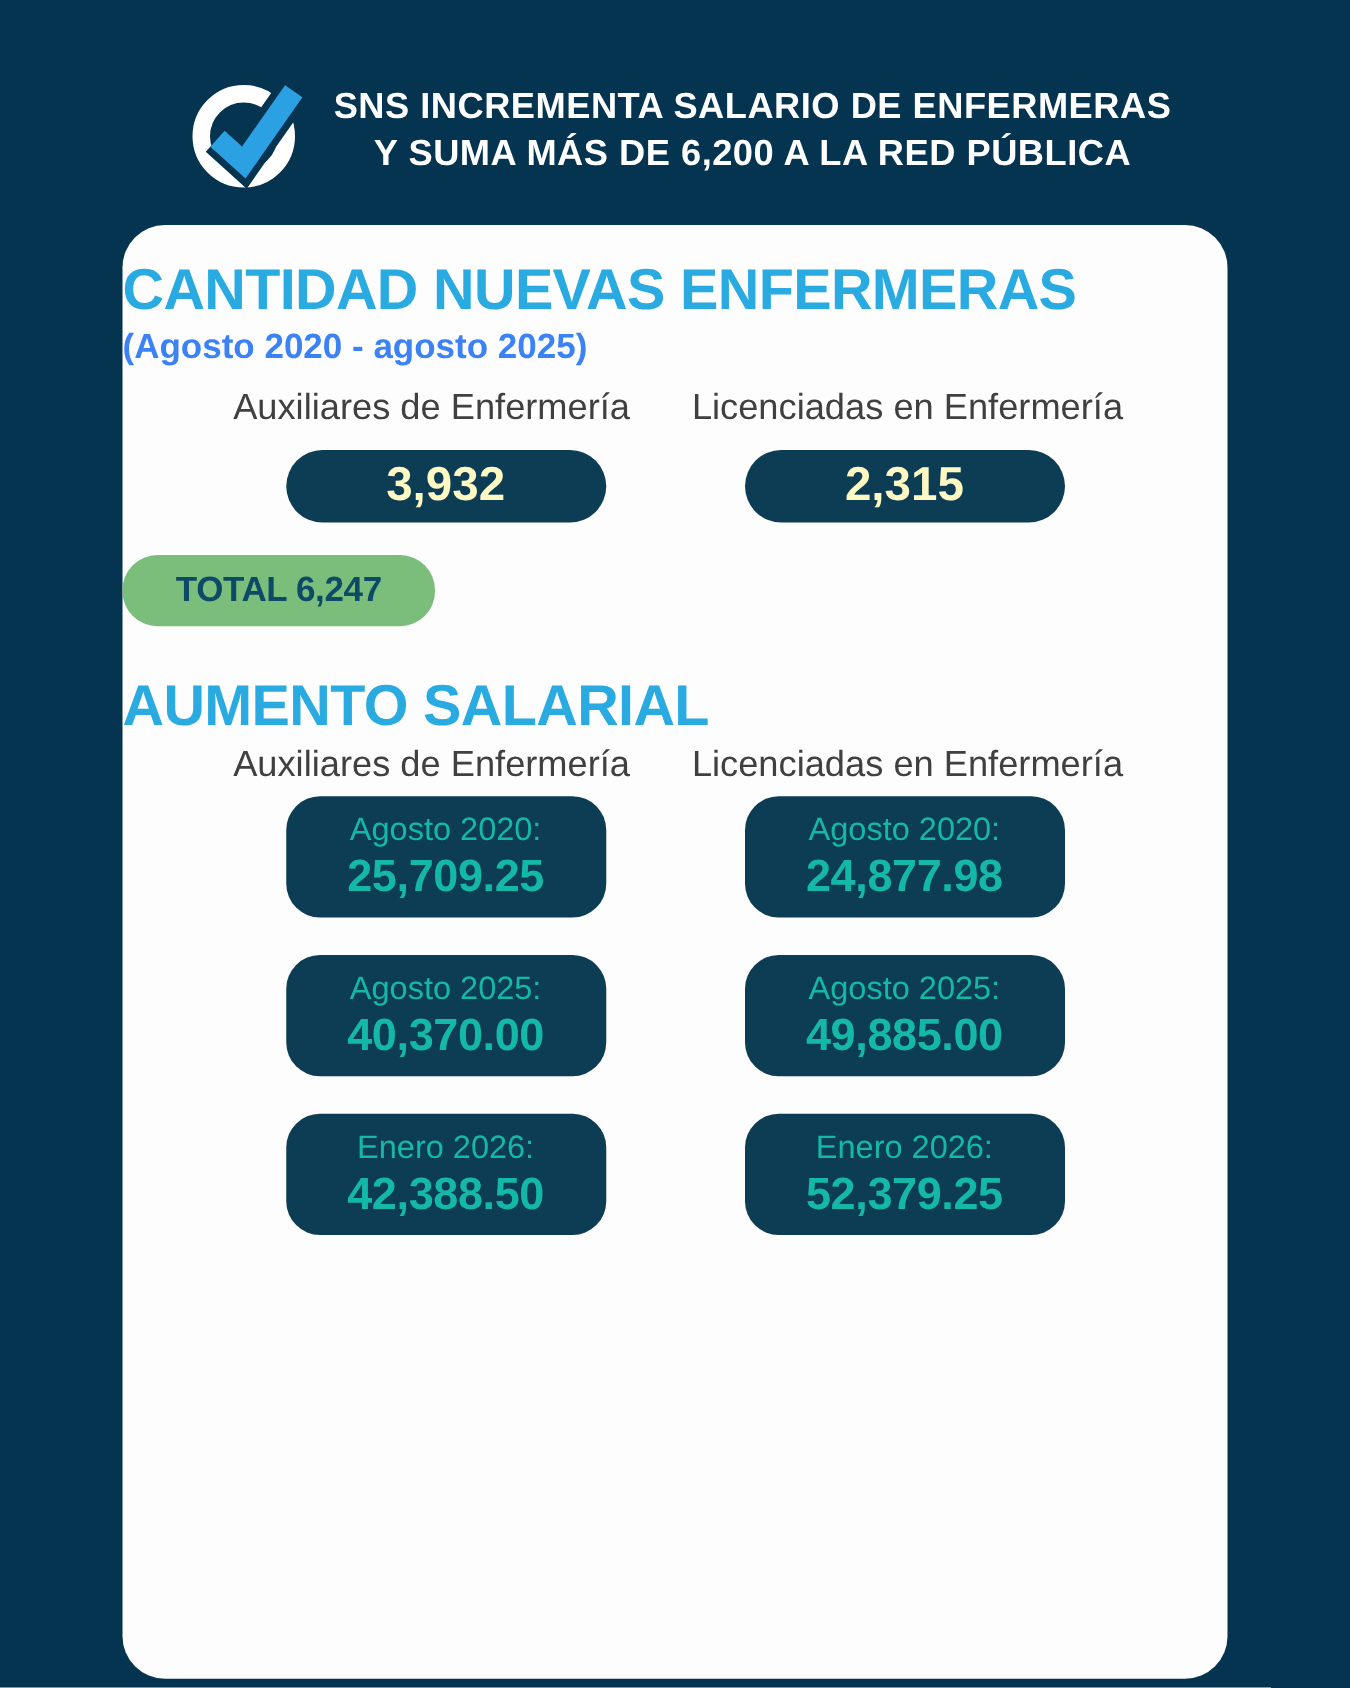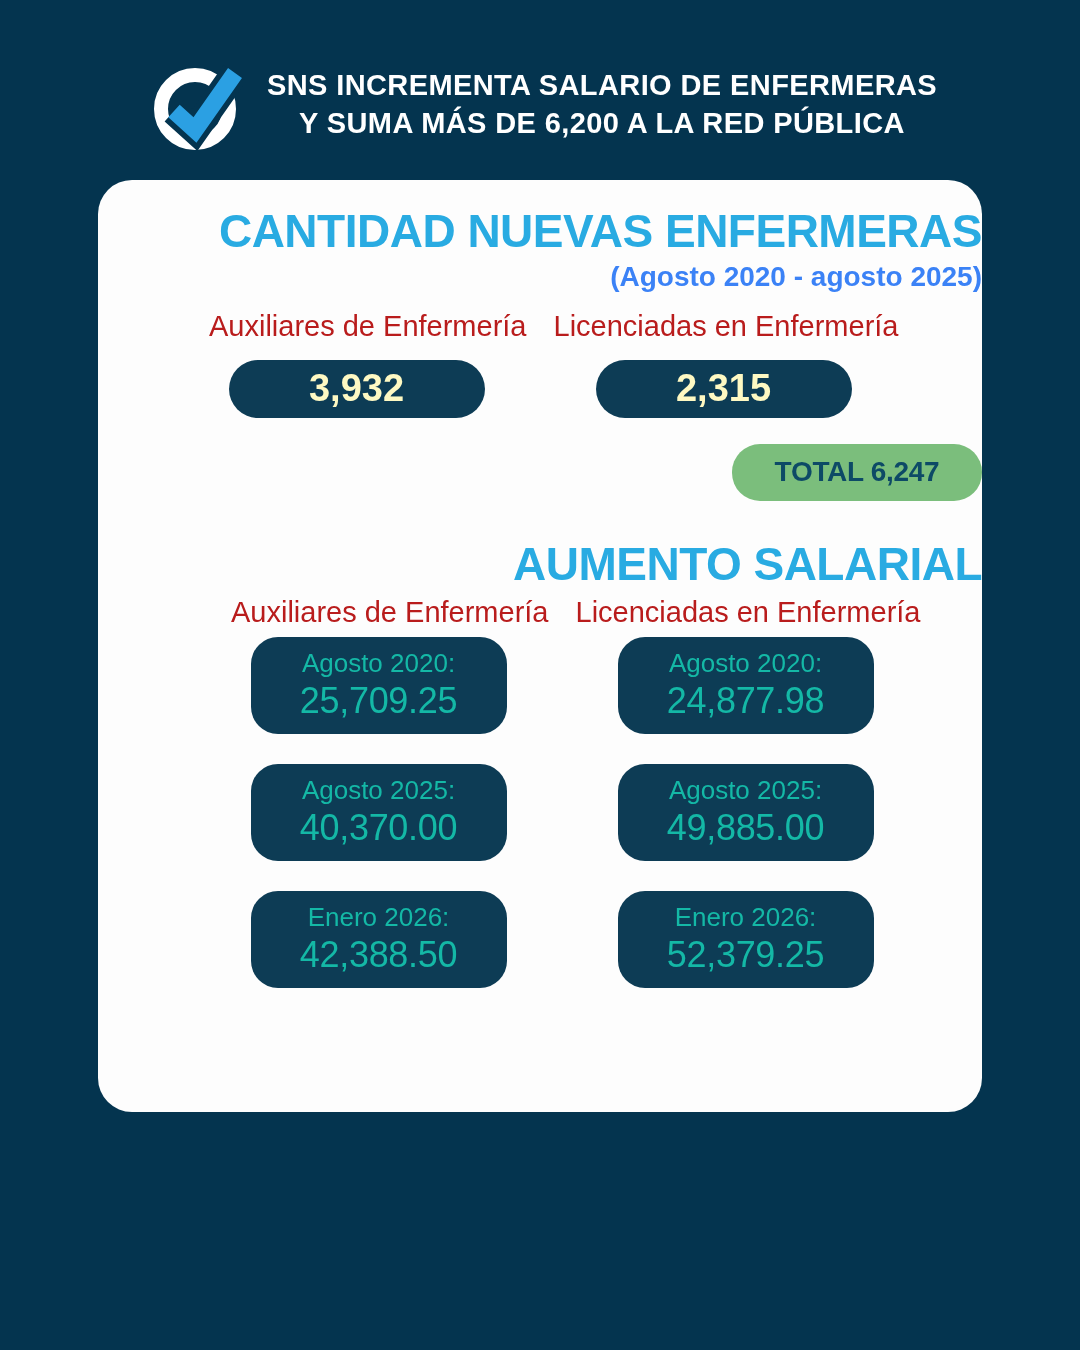--- a/index.html
+++ b/index.html
@@ -28,27 +28,27 @@
     font-weight: bold;
     line-height: 1.32;
     text-align: center;
     letter-spacing: 0.4px;
     text-transform: uppercase;
   }
 
   
   .card {
     width: 884px;
-    height: 932px;
+    height: 1163px;
     margin: 0 auto;
     background: #FDFDFD;
     border-radius: 34px;
     box-sizing: border-box;
     padding-top: 28px;
-    text-align: right;
+    text-align: left;
   }
 
   .title-cyan {
     color: #29ABE2;
     font-size: 46px;
     font-weight: bold;
     letter-spacing: -0.5px;
     line-height: 1.04;
   }
   .title-navy {
@@ -66,21 +66,21 @@
   }
 
   
   .cols {
     display: flex;
     justify-content: center;
     gap: 27px;
   }
   .col { width: 340px; }
   .col-label {
-    color: #b91c1c;
+    color: #404040;
     font-size: 29px;
     font-weight: normal;
     white-space: nowrap;
   }
 
   .pill-navy {
     width: 256px;
     height: 58px;
     margin: 0 auto;
     background: #0D3C55;
@@ -115,29 +115,29 @@
     margin: 0 auto 30px;
     background: #0D3C55;
     border-radius: 27px;
     display: flex;
     flex-direction: column;
     align-items: center;
     justify-content: center;
     color: #14b8a6;
   }
   .salary-period { font-size: 26px; font-weight: normal; line-height: 1.15; }
-  .salary-amount { font-size: 36px; font-weight: normal; line-height: 1.2; letter-spacing: -0.3px; }
+  .salary-amount { font-size: 36px; font-weight: bold; line-height: 1.2; letter-spacing: -0.3px; }
 
   
   .nn-labels   { margin-top: 17px; }
   .nn-pills    { margin-top: 17px; }
   .nn-total    { margin-top: 26px; }
   .reclass     { margin-top: 52px; }
   .reclass-total { margin-top: 17px; }
-  .salary      { margin-top: 40px; padding-left: 44px; }
+  .salary      { margin-top: 40px; }
   .salary-labels { margin-top: 7px; margin-bottom: 8px; }
 </style>
 </head>
 <body>
 
 <div class="header">
   <svg class="logo" viewBox="0 0 106 106">
     <circle cx="52" cy="58" r="34" fill="none" stroke="#FFFFFF" stroke-width="14"></circle>
     <path d="M 31 60 L 52 79 L 92 22" fill="none" stroke="#04344F" stroke-width="28"></path>
     <path d="M 31 60 L 52 79 L 92 22" fill="none" stroke="#2BA0E3" stroke-width="17"></path>

